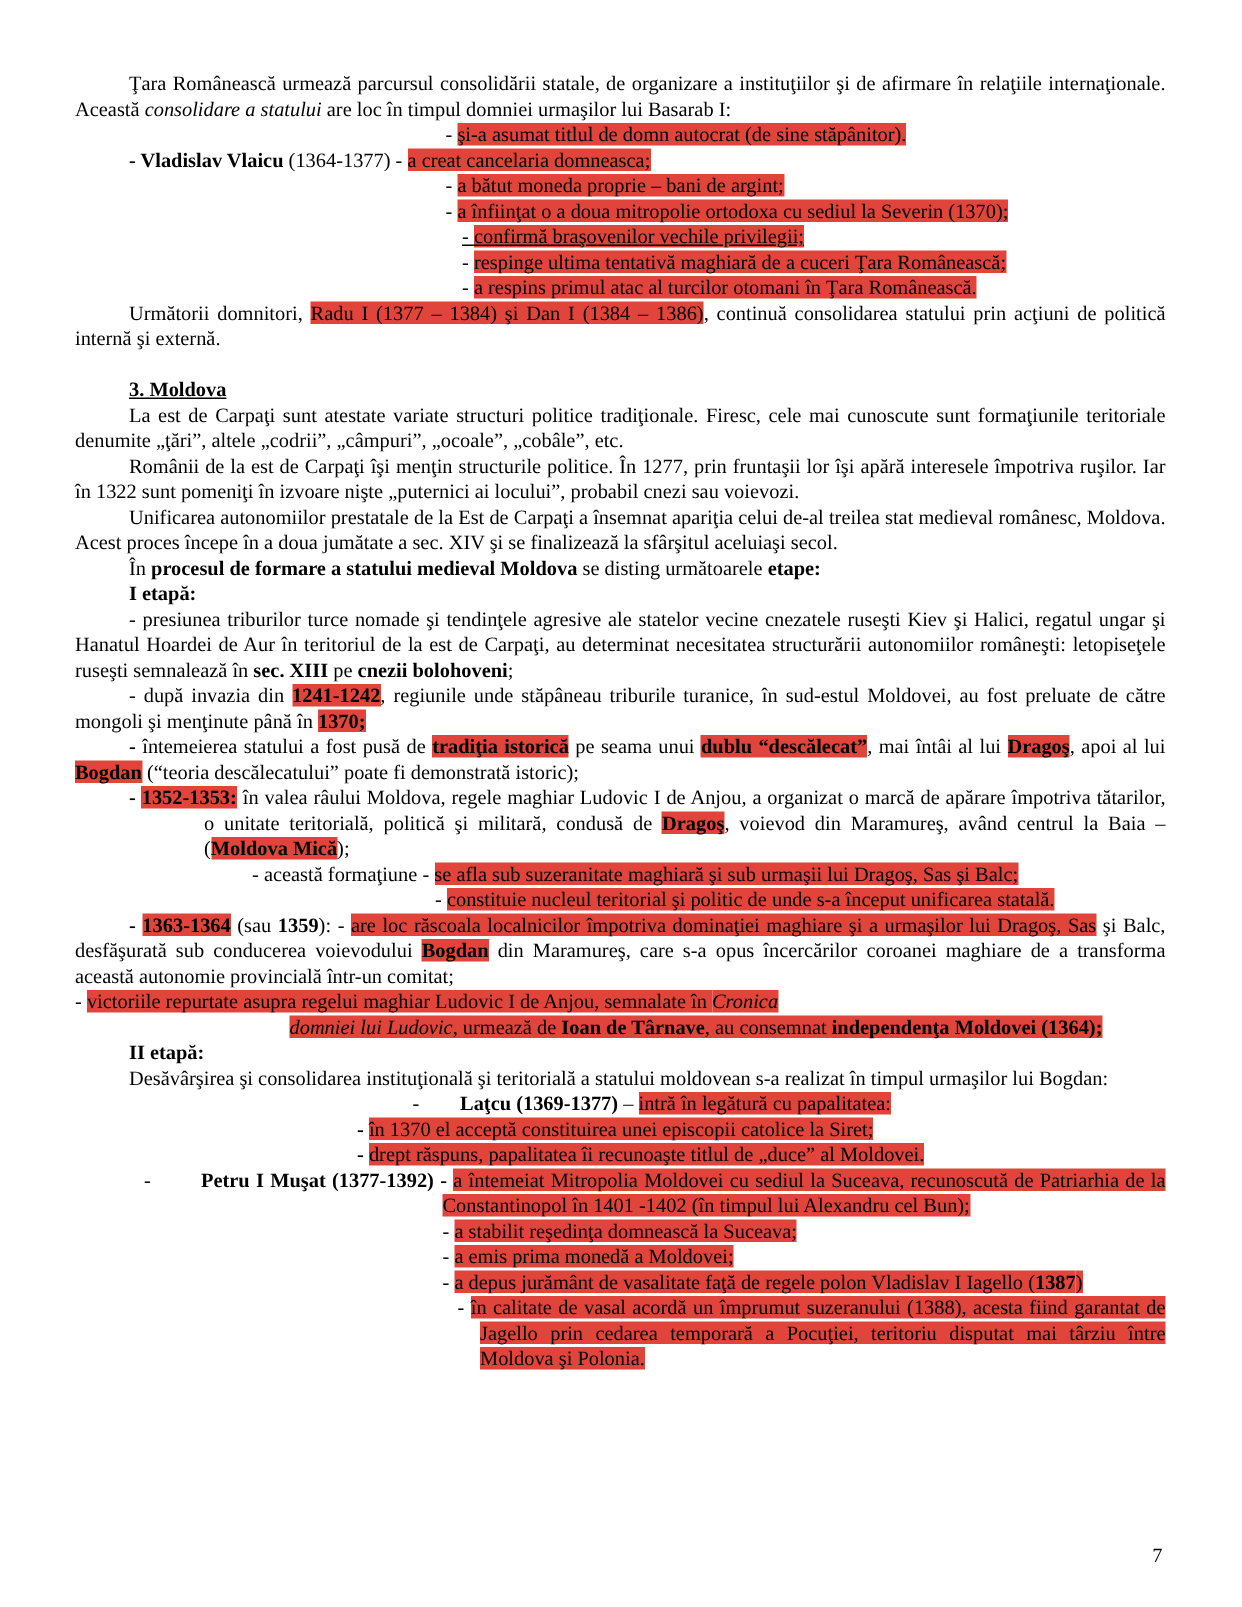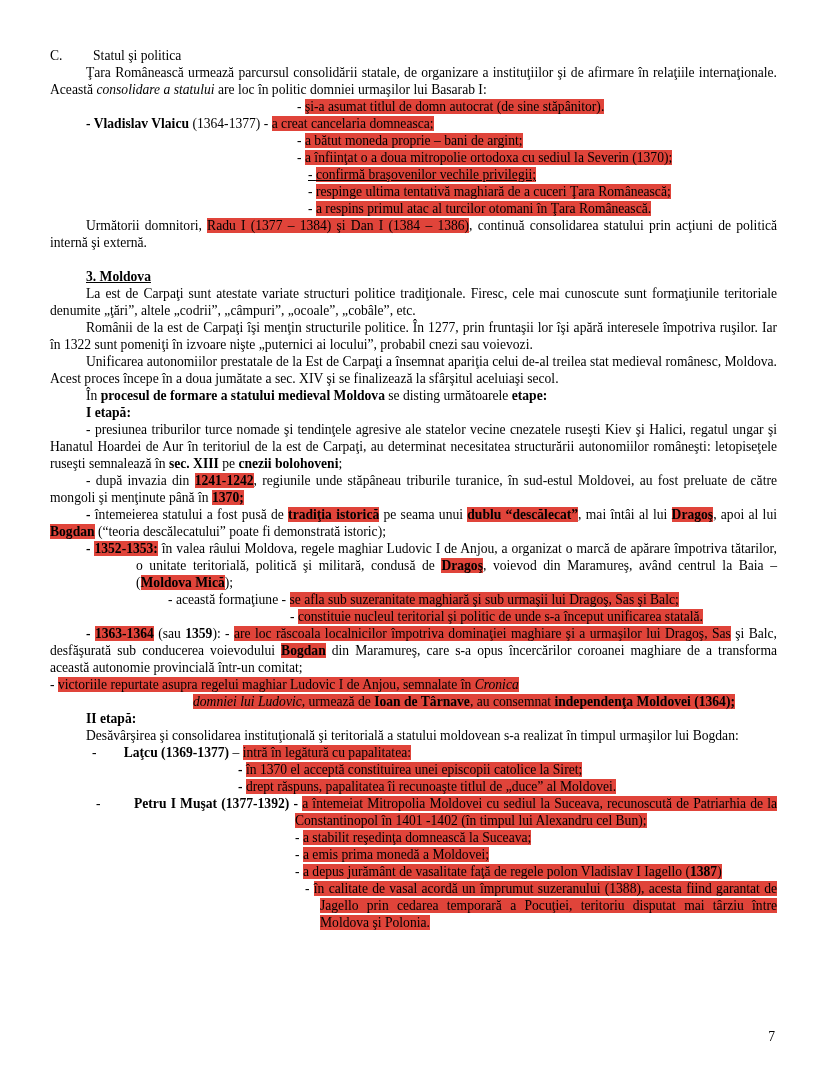--- a/index.html
+++ b/index.html
@@ -34,22 +34,21 @@
     right:53px;
     bottom:26px;
     font-size:13.6px;
   }
 </style>
 </head>
 <body>
 
 <div class="page">
   <div>
-      <div class="para"><span class="">C.&nbsp;&nbsp;&nbsp;&nbsp;&nbsp;&nbsp;&nbsp;&nbsp;&nbsp;Statul şi politica</span></div>
-      <div class="para justify" style="text-indent: 36px;"><span class="">Ţara Românească urmează parcursul consolidării statale, de organizare a instituţiilor şi de afirmare în relaţiile internaţionale. Această </span><span class="i">consolidare a statului</span><span class=""> are loc în politic domniei urmaşilor lui Basarab I:</span></div>
+      <div class="para justify" style="text-indent: 36px;"><span class="">Ţara Românească urmează parcursul consolidării statale, de organizare a instituţiilor şi de afirmare în relaţiile internaţionale. Această </span><span class="i">consolidare a statului</span><span class=""> are loc în timpul domniei urmaşilor lui Basarab I:</span></div>
       <div class="para" style="margin-left: 247px;"><span class="">- </span><span class="h">şi-a asumat titlul de domn autocrat (de sine stăpânitor).</span></div>
       <div class="para" style="margin-left: 36px;"><span class="b">- Vladislav Vlaicu </span><span class="">(1364-1377) - </span><span class="h">a creat cancelaria domneasca;</span></div>
       <div class="para" style="margin-left: 247px;"><span class="">- </span><span class="h">a bătut moneda proprie – bani de argint;</span></div>
       <div class="para" style="margin-left: 247px;"><span class="">- </span><span class="h">a înfiinţat o a doua mitropolie ortodoxa cu sediul la Severin (1370);</span></div>
       <div class="para" style="margin-left: 258px; text-decoration: underline;"><span class="">- </span><span class="h">confirmă braşovenilor vechile privilegii;</span></div>
       <div class="para" style="margin-left: 258px;"><span class="">- </span><span class="h">respinge ultima tentativă maghiară de a cuceri Ţara Românească;</span></div>
       <div class="para" style="margin-left: 258px;"><span class="">- </span><span class="h">a respins primul atac al turcilor otomani în Ţara Românească.</span></div>
       <div class="para justify" style="text-indent: 36px;"><span class="">Următorii domnitori, </span><span class="h">Radu I (1377 – 1384) şi Dan I (1384 – 1386)</span><span class="">, continuă consolidarea statului prin acţiuni de politică internă şi externă.</span></div>
       <div class="spacer"></div>
       <div class="para" style="margin-left: 36px; text-decoration: underline;"><span class="b">3. Moldova</span></div>
@@ -62,21 +61,21 @@
       <div class="para justify" style="text-indent: 36px;"><span class="">- după invazia din </span><span class="b h">1241-1242</span><span class="">, regiunile unde stăpâneau triburile turanice, în sud-estul Moldovei, au fost preluate de către mongoli şi menţinute până în </span><span class="b h">1370;</span></div>
       <div class="para justify" style="text-indent: 36px;"><span class="b">- </span><span class="">întemeierea statului a fost pusă de </span><span class="b h">tradiţia istorică</span><span class=""> pe seama unui </span><span class="b h">dublu “descălecat”</span><span class="">, mai întâi al lui </span><span class="b h">Dragoş</span><span class="">, apoi al lui </span><span class="b h">Bogdan</span><span class=""> (“teoria descălecatului” poate fi demonstrată istoric);</span></div>
       <div class="para justify" style="margin-left: 86px; text-indent: -50px;"><span class="b">- </span><span class="b h">1352-1353:</span><span class=""> în valea râului Moldova, regele maghiar Ludovic I de Anjou, a organizat o marcă de apărare împotriva tătarilor, o unitate teritorială, politică şi militară, condusă de </span><span class="b h">Dragoş</span><span class="">, voievod din Maramureş, având centrul la Baia – (</span><span class="b h">Moldova Mică</span><span class="">);</span></div>
       <div class="para" style="margin-left: 118px;"><span class="">- această formaţiune - </span><span class="h">se afla sub suzeranitate maghiară şi sub urmaşii lui Dragoş, Sas şi Balc;</span></div>
       <div class="para" style="margin-left: 240px;"><span class="">- </span><span class="h">constituie nucleul teritorial şi politic de unde s-a început unificarea statală.</span></div>
       <div class="para justify" style="text-indent: 36px;"><span class="b">- </span><span class="b h">1363-1364</span><span class=""> (sau </span><span class="b">1359</span><span class="">): - </span><span class="h">are loc răscoala localnicilor împotriva dominaţiei maghiare şi a urmaşilor lui Dragoş, Sas</span><span class=""> şi Balc, desfăşurată sub conducerea voievodului </span><span class="b h">Bogdan</span><span class=""> din Maramureş, care s-a opus încercărilor coroanei maghiare de a transforma această autonomie provincială într-un comitat;</span></div>
       <div class="para" style=""><span class="">- </span><span class="h">victoriile repurtate asupra regelui maghiar Ludovic I de Anjou, semnalate în </span><span class="i h">Cronica</span></div>
       <div class="para" style="margin-left: 143px;"><span class="i h">domniei lui Ludovic</span><span class="h">, urmează de </span><span class="b h">Ioan de Târnave</span><span class="h">, au consemnat </span><span class="b h">independenţa Moldovei (1364);</span></div>
       <div class="para" style="margin-left: 36px;"><span class="b">II etapă:</span></div>
       <div class="para justify" style="text-indent: 36px;"><span class="">Desăvârşirea şi consolidarea instituţională şi teritorială a statului moldovean s-a realizat în timpul urmaşilor lui Bogdan:</span></div>
-      <div class="para" style="margin-left: 42px;"><span class="">-&nbsp;&nbsp;&nbsp;&nbsp;&nbsp;&nbsp;&nbsp;&nbsp;</span><span class="b">Laţcu (1369-1377)</span><span class=""> – </span><span class="h">intră în legătură cu papalitatea:</span></div>
+      <div class="para" style="margin-left: 42px; text-align: center;"><span class="">-&nbsp;&nbsp;&nbsp;&nbsp;&nbsp;&nbsp;&nbsp;&nbsp;</span><span class="b">Laţcu (1369-1377)</span><span class=""> – </span><span class="h">intră în legătură cu papalitatea:</span></div>
       <div class="para" style="margin-left: 188px;"><span class="b">- </span><span class="h">în 1370 el acceptă constituirea unei episcopii catolice la Siret;</span></div>
       <div class="para" style="margin-left: 188px;"><span class="b">- </span><span class="h">drept răspuns, papalitatea îi recunoaşte titlul de „duce” al Moldovei.</span></div>
       <div class="para justify" style="margin-left: 245px; text-indent: -199px;"><span class="">-&nbsp;&nbsp;&nbsp;&nbsp;&nbsp;&nbsp;&nbsp;&nbsp;</span><span class="b">Petru I Muşat (1377-1392) - </span><span class="h">a întemeiat Mitropolia Moldovei cu sediul la Suceava, recunoscută de Patriarhia de la Constantinopol în 1401 -1402 (în timpul lui Alexandru cel Bun);</span></div>
       <div class="para" style="margin-left: 245px;"><span class="">- </span><span class="h">a stabilit reşedinţa domnească la Suceava;</span></div>
       <div class="para" style="margin-left: 245px;"><span class="">- </span><span class="h">a emis prima monedă a Moldovei;</span></div>
       <div class="para" style="margin-left: 245px;"><span class="">- </span><span class="h">a depus jurământ de vasalitate faţă de regele polon Vladislav I Iagello (</span><span class="b h">1387</span><span class="h">)</span></div>
       <div class="para justify" style="margin-left: 270px; text-indent: -15px;"><span class="">- </span><span class="h">în calitate de vasal acordă un împrumut suzeranului (1388), acesta fiind garantat de Jagello prin cedarea temporară a Pocuţiei, teritoriu disputat mai târziu între Moldova şi Polonia.</span></div>
     </div>
   <div class="footer">7</div>
 </div>

